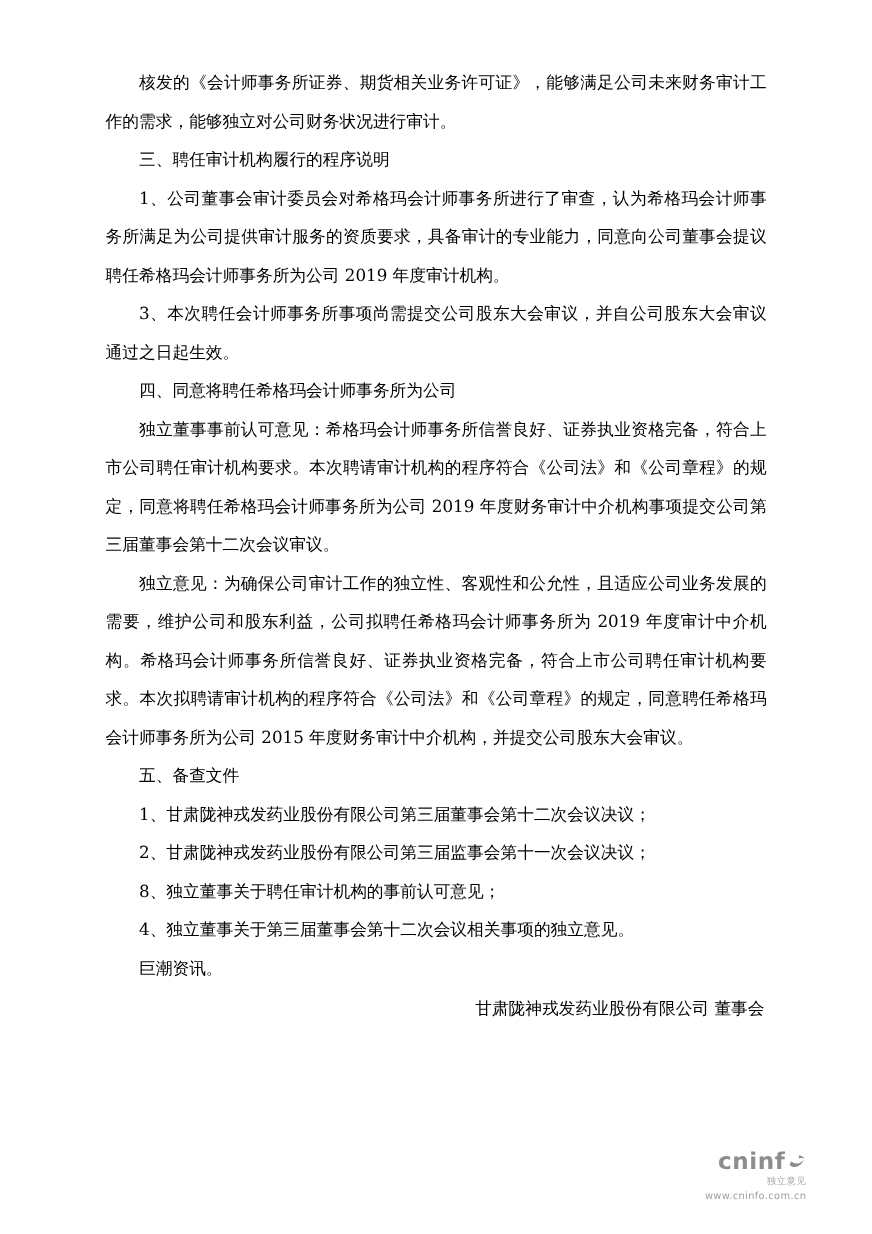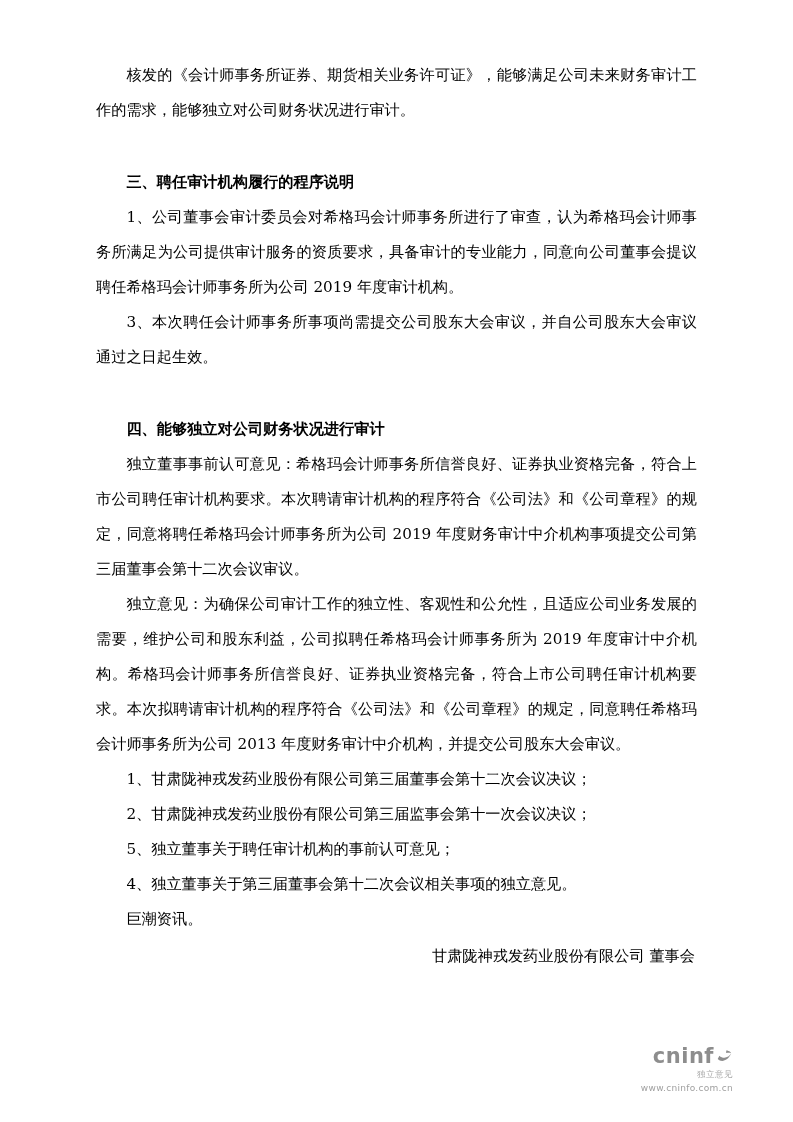--- a/index.html
+++ b/index.html
@@ -31,22 +31,21 @@
   }
   p {
     margin: 0;
     padding: 0;
   }
   .para {
     text-indent: 2em;
   }
   .heading {
     text-indent: 2em;
-    font-weight: bold;
-    margin-top: 37px;
+    font-weight: normal;
   }
   .signature-block {
     margin-top: 2px;
     text-align: right;
     line-height: 35px;
   }
   .sig-line {
     padding-right: 2px;
   }
   .logo {
@@ -101,32 +100,33 @@
 
     <p class="para">核发的《会计师事务所证券、期货相关业务许可证》，能够满足公司未来财务审计工作的需求，能够独立对公司财务状况进行审计。</p>
 
     <p class="heading">三、聘任审计机构履行的程序说明</p>
 
     <p class="para">1、公司董事会审计委员会对希格玛会计师事务所进行了审查，认为希格玛会计师事务所满足为公司提供审计服务的资质要求，具备审计的专业能力，同意向公司董事会提议聘任希格玛会计师事务所为公司 2019 年度审计机构。</p>
 
 
     <p class="para">3、本次聘任会计师事务所事项尚需提交公司股东大会审议，并自公司股东大会审议通过之日起生效。</p>
 
-    <p class="heading">四、能够独立对公司财务状况进行审计</p>
+    <p class="heading">四、同意将聘任希格玛会计师事务所为公司</p>
 
     <p class="para">独立董事事前认可意见：希格玛会计师事务所信誉良好、证券执业资格完备，符合上市公司聘任审计机构要求。本次聘请审计机构的程序符合《公司法》和《公司章程》的规定，同意将聘任希格玛会计师事务所为公司 2019 年度财务审计中介机构事项提交公司第三届董事会第十二次会议审议。</p>
 
-    <p class="para">独立意见：为确保公司审计工作的独立性、客观性和公允性，且适应公司业务发展的需要，维护公司和股东利益，公司拟聘任希格玛会计师事务所为 2019 年度审计中介机构。希格玛会计师事务所信誉良好、证券执业资格完备，符合上市公司聘任审计机构要求。本次拟聘请审计机构的程序符合《公司法》和《公司章程》的规定，同意聘任希格玛会计师事务所为公司 2013 年度财务审计中介机构，并提交公司股东大会审议。</p>
+    <p class="para">独立意见：为确保公司审计工作的独立性、客观性和公允性，且适应公司业务发展的需要，维护公司和股东利益，公司拟聘任希格玛会计师事务所为 2019 年度审计中介机构。希格玛会计师事务所信誉良好、证券执业资格完备，符合上市公司聘任审计机构要求。本次拟聘请审计机构的程序符合《公司法》和《公司章程》的规定，同意聘任希格玛会计师事务所为公司 2015 年度财务审计中介机构，并提交公司股东大会审议。</p>
 
+    <p class="heading">五、备查文件</p>
 
     <p class="para">1、甘肃陇神戎发药业股份有限公司第三届董事会第十二次会议决议；</p>
 
     <p class="para">2、甘肃陇神戎发药业股份有限公司第三届监事会第十一次会议决议；</p>
 
-    <p class="para">5、独立董事关于聘任审计机构的事前认可意见；</p>
+    <p class="para">8、独立董事关于聘任审计机构的事前认可意见；</p>
 
     <p class="para">4、独立董事关于第三届董事会第十二次会议相关事项的独立意见。</p>
 
     <p class="para">巨潮资讯。</p>
 
     <div class="signature-block">
       <p class="sig-line">甘肃陇神戎发药业股份有限公司 董事会</p>
     </div>
 
   </div>

